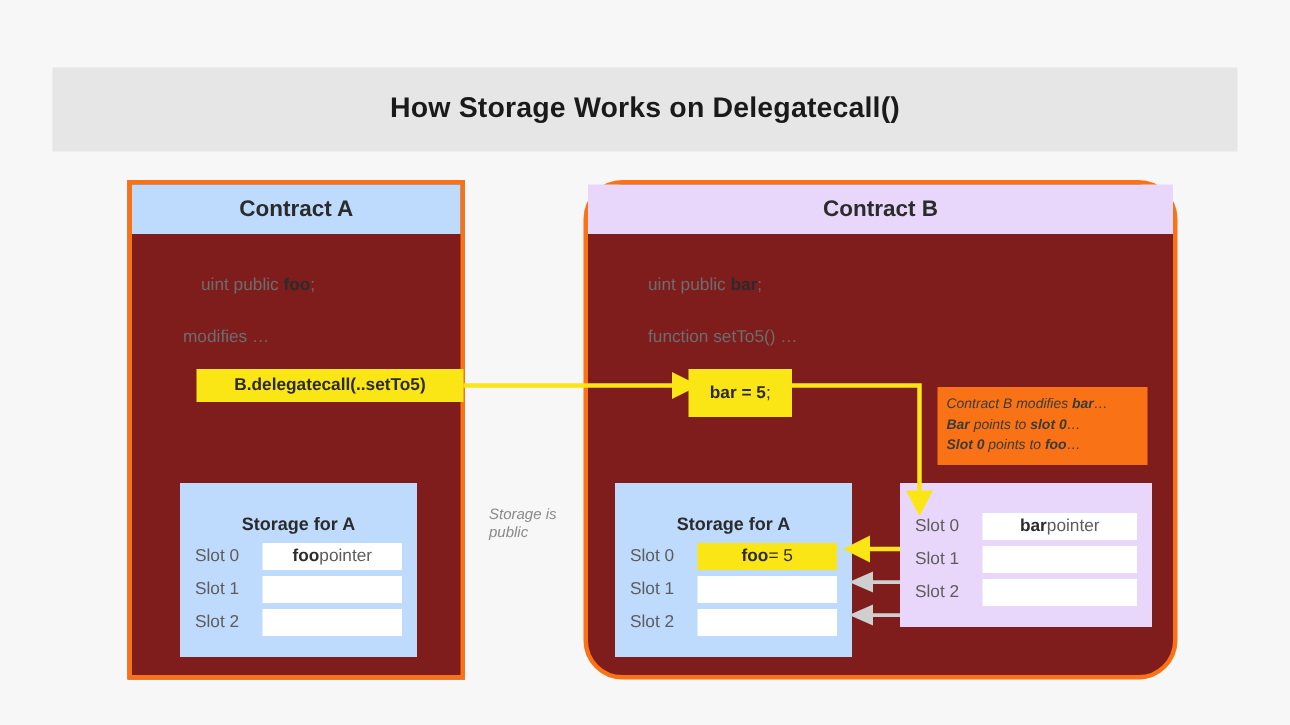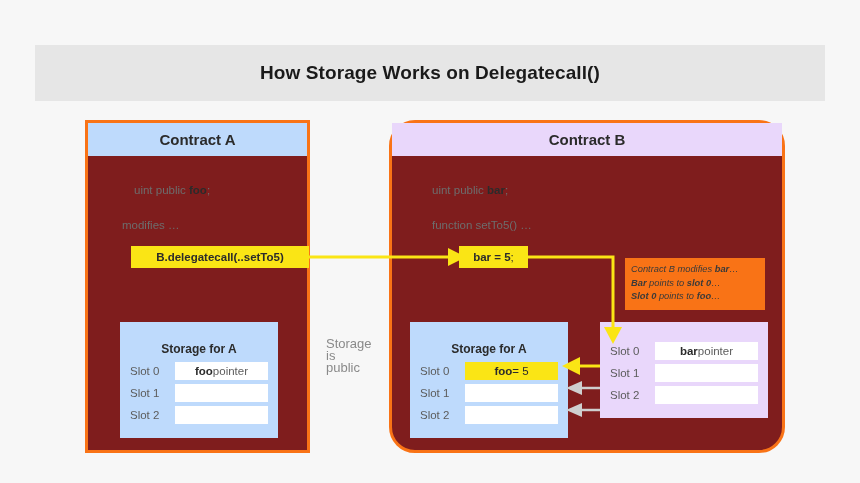--- a/index.html
+++ b/index.html
@@ -144,21 +144,22 @@
   .storage-a1 { left: 120px; top: 322px; width: 158px; }
   .storage-a2 { left: 410px; top: 322px; width: 158px; }
   .storage-b  { left: 600px; top: 322px; width: 168px; }
 
   
   .passed-label {
     position: absolute;
     left: 326px;
     top: 338px;
     width: 56px;
-    font-size: 13px;
+    font-size: 10px;
+    font-style: italic;
     color: #8a8a8a;
     line-height: 12px;
   }
 
   
   #arrows {
     position: absolute;
     left: 0; top: 0;
     width: 860px; height: 483px;
     pointer-events: none;
@@ -224,21 +225,21 @@
     </div>
   </div>
 
   <div class="code-line" style="left:432px; top:184px;">
     <span>uint public </span><b>bar</b><span>;</span>
   </div>
   <div class="code-line" style="left:432px; top:219px;">
     <span>function setTo5() …</span>
   </div>
 
-  <div class="yellow-box" style="left:459px; top:246px; width:69px; height:22px;">
+  <div class="yellow-box" style="left:459px; top:246px; width:69px; height:32px;">
     <span><b>bar = 5</b><span class="thin">;</span></span>
   </div>
 
   <div class="note-box">
     <div class="note-line">
       <span>Contract B modifies </span><b>bar</b><span>…</span>
     </div>
     <div class="note-line">
       <b>Bar</b><span> points to </span><b>slot 0</b><span>…</span>
     </div>

